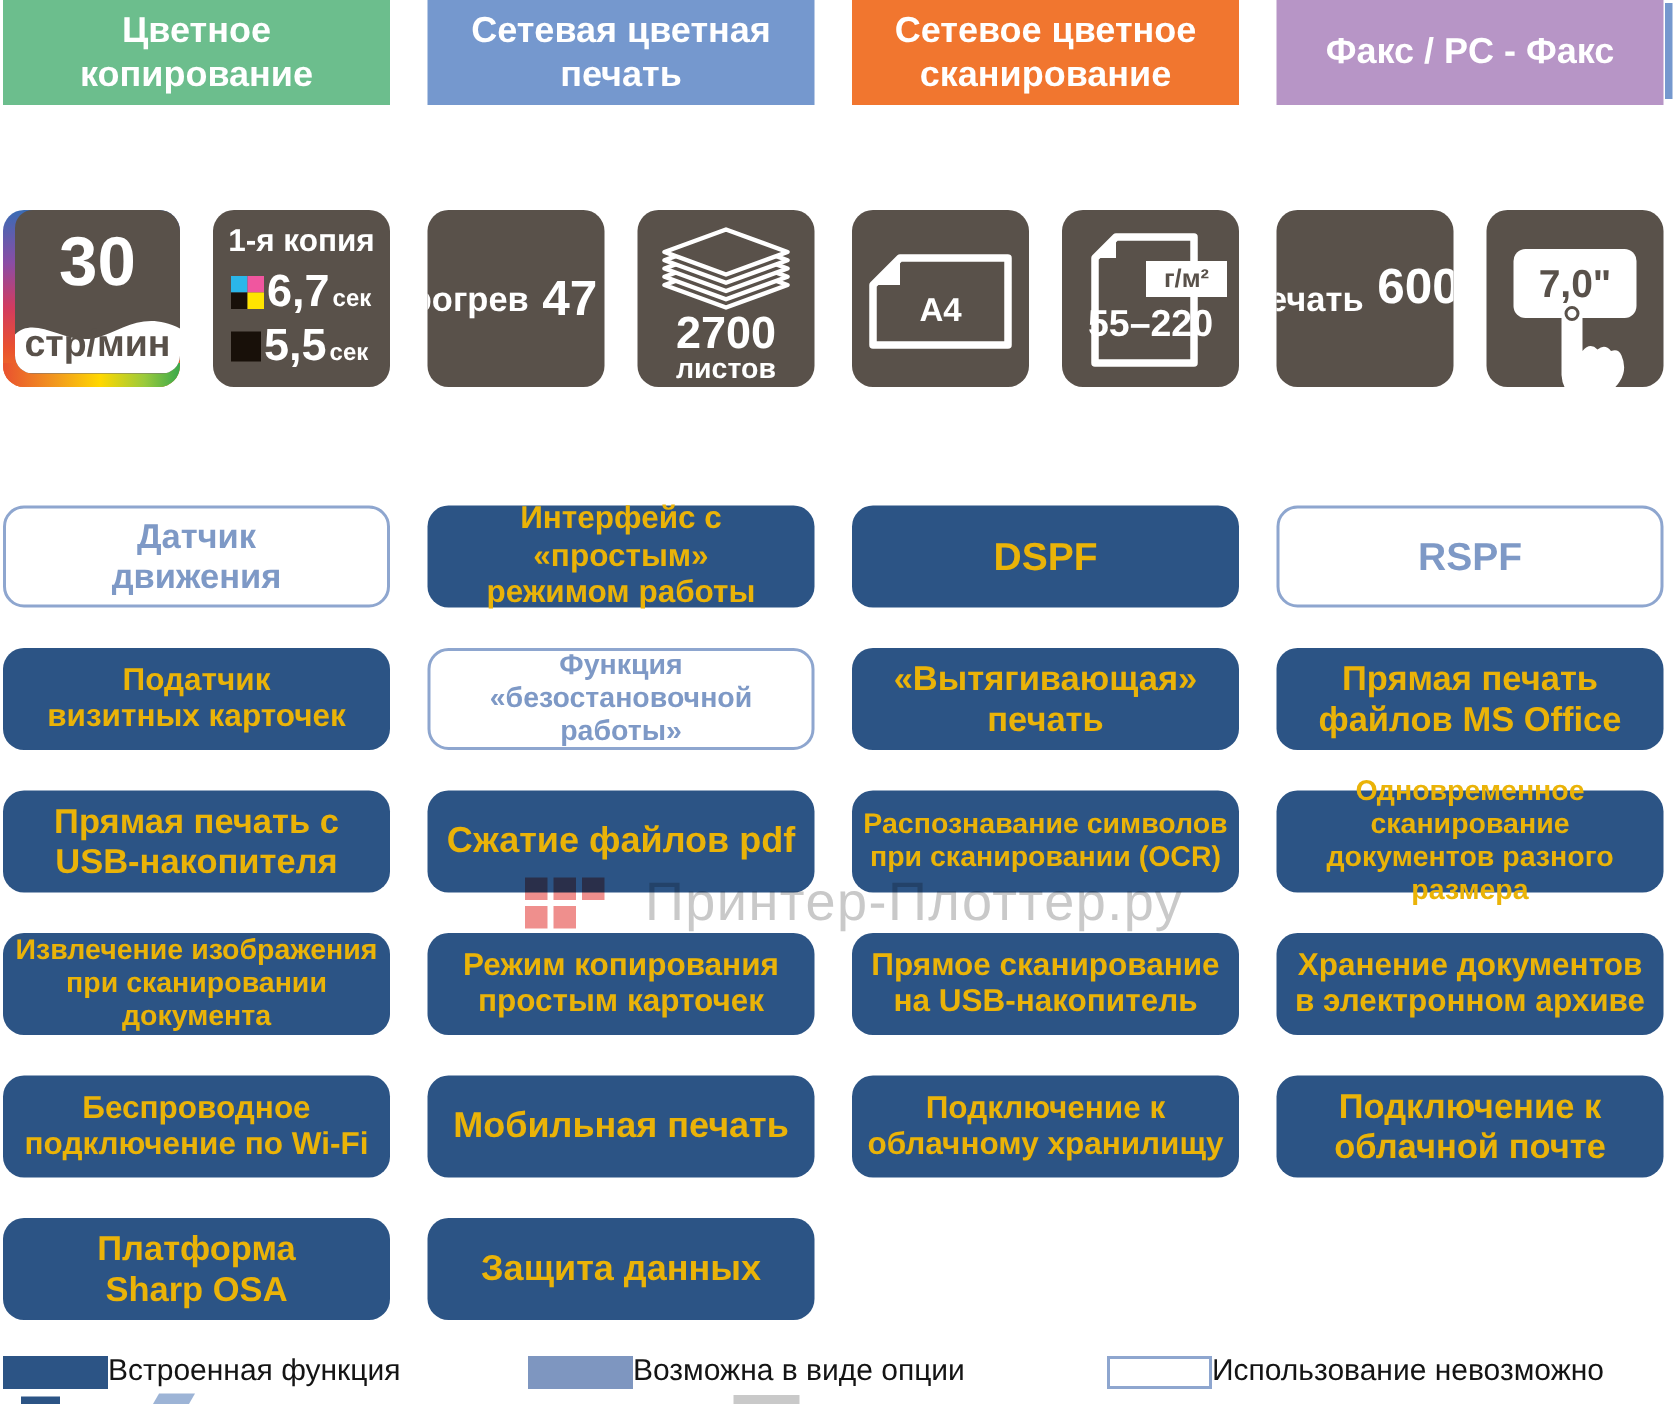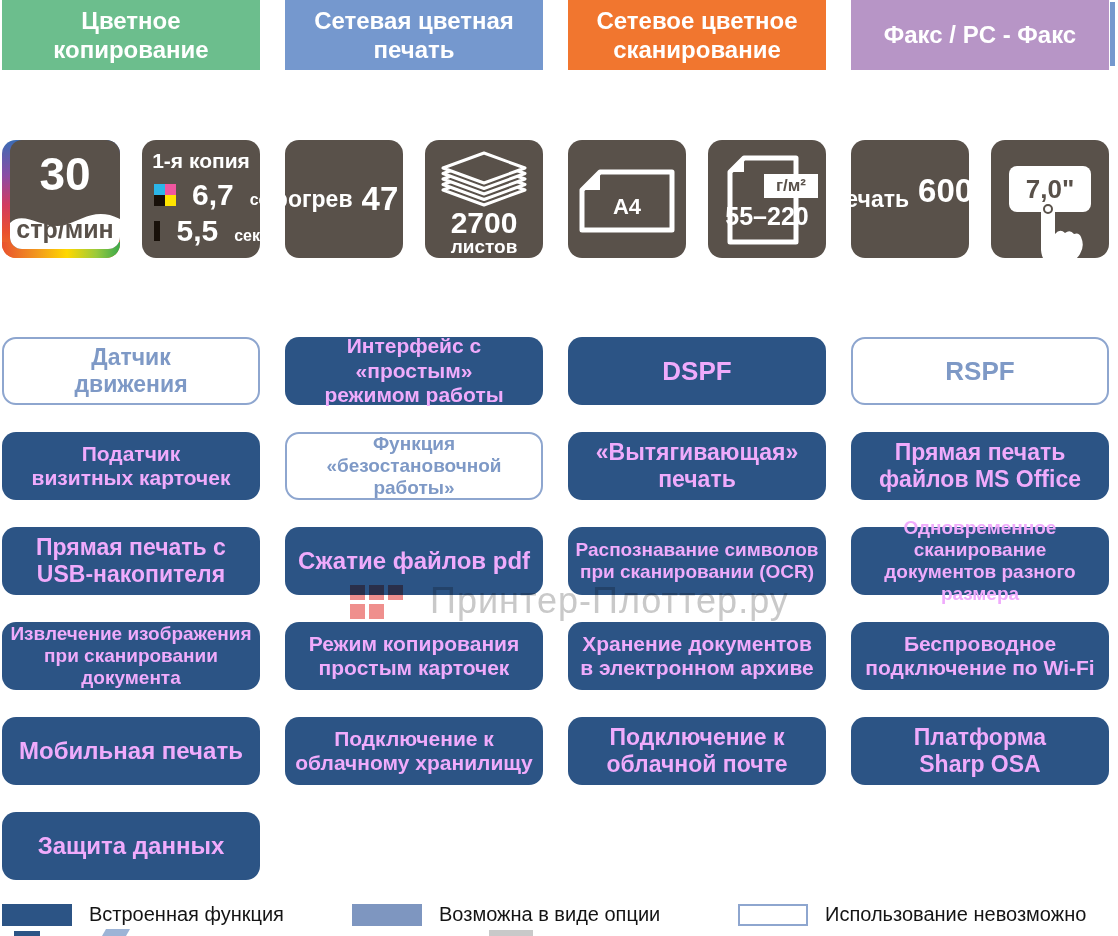--- a/index.html
+++ b/index.html
@@ -36,21 +36,21 @@
     background:linear-gradient(to right,#e9512f 0%,#f2991e 30%,#ffd800 55%,#9aca3c 80%,#3aa94c 100%); }
   .tile-speed .inner { position:absolute; left:8px; top:0; right:0; bottom:9px;
     background:var(--tile); border-radius:12px; overflow:hidden; }
   .speed-val { margin-top:7px; text-align:center; font-size:46px; }
   .wave { position:absolute; left:0; bottom:0; width:100%; height:46px; }
   .speed-unit { position:absolute; bottom:5px; width:100%; text-align:center; color:var(--tile); font-size:25px; }
 
   
   .tile-copy { padding-top:9px; }
   .tile-copy .t-title { text-align:center; font-size:21px; margin-bottom:5px; }
-  .copy-row { display:flex; align-items:center; gap:16px; padding-left:12px; margin-top:2px; }
+  .copy-row { display:flex; align-items:center; gap:2px; padding-left:12px; margin-top:2px; }
   .cmyk { width:22px; height:22px; display:grid; grid-template-columns:11px 11px; grid-template-rows:11px 11px; }
   .cmyk i { display:block; }
   .c-c { background:#2bb6e9; } .c-m { background:#f0569f; } .c-k { background:#181009; } .c-y { background:#ffe400; }
   .ksq { width:20px; height:20px; background:#181009; }
   .copy-big { font-size:30px; } .copy-small { font-size:16px; align-self:flex-end; margin-bottom:3px; }
 
   
   .stack-svg { position:absolute; left:0; top:5px; width:118px; height:64px; }
   .cap-val { position:absolute; top:66px; width:100%; text-align:center; font-size:30px; }
   .cap-unit { position:absolute; top:96px; width:100%; text-align:center; font-size:19px; }
@@ -66,26 +66,26 @@
   .screen { position:absolute; left:18px; top:26px; width:82px; height:46px; background:#fff; border-radius:8px;
     color:var(--tile); font-size:26px; display:flex; align-items:center; justify-content:center; }
   .hand-svg { position:absolute; left:30px; top:60px; width:70px; height:58px; }
 
   
   .features { position:absolute; left:2px; top:337px; display:grid;
     grid-template-columns:repeat(4,258px); column-gap:25px; row-gap:27px; }
   .fbtn { height:68px; border-radius:14px; display:flex; align-items:center; justify-content:center;
     text-align:center; font-weight:bold; line-height:1.16; padding:0 4px; box-sizing:border-box; }
   .fbtn-label { white-space:pre-line; }
-  .fbtn.builtin { background:var(--builtin); color:#f0abfc; }
+  .fbtn.builtin { background:var(--builtin); color:#eab308; }
   .fbtn.none { background:#fff; border:2px solid var(--none-border); color:var(--none-text); }
 
   
   .legend { position:absolute; left:0; top:903px; width:100%; height:26px; }
-  .legend-item { position:absolute; display:flex; align-items:center; gap:17px;
+  .legend-item { position:absolute; display:flex; align-items:center; 
     font-size:20px; color:#141414; }
   .legend-item:nth-child(1){ left:2px; } .legend-item:nth-child(2){ left:352px; } .legend-item:nth-child(3){ left:738px; }
   .sw { width:70px; height:22px; box-sizing:border-box; }
   .sw.builtin { background:var(--builtin); }
   .sw.option  { background:var(--option); }
   .sw.none { background:#fff; border:2px solid var(--none-border); }
 
   
   .watermark { position:absolute; left:350px; top:582px; display:flex; align-items:flex-start;
     mix-blend-mode:multiply; pointer-events:none; }
@@ -272,20 +272,24 @@
   <div class="fbtn builtin">
         <span class="fbtn-label" style="font-size: 19px;">Извлечение изображения
 при сканировании документа</span>
       </div>
 
   <div class="fbtn builtin">
         <span class="fbtn-label" style="font-size: 21px;">Режим копирования
 простым карточек</span>
       </div>
 
+  <div class="fbtn builtin">
+        <span class="fbtn-label" style="font-size: 21px;">Прямое сканирование
+на USB-накопитель</span>
+      </div>
 
   <div class="fbtn builtin">
         <span class="fbtn-label" style="font-size: 21px;">Хранение документов
 в электронном архиве</span>
       </div>
 
   <div class="fbtn builtin">
         <span class="fbtn-label" style="font-size: 21px;">Беспроводное
 подключение по Wi-Fi</span>
       </div>

